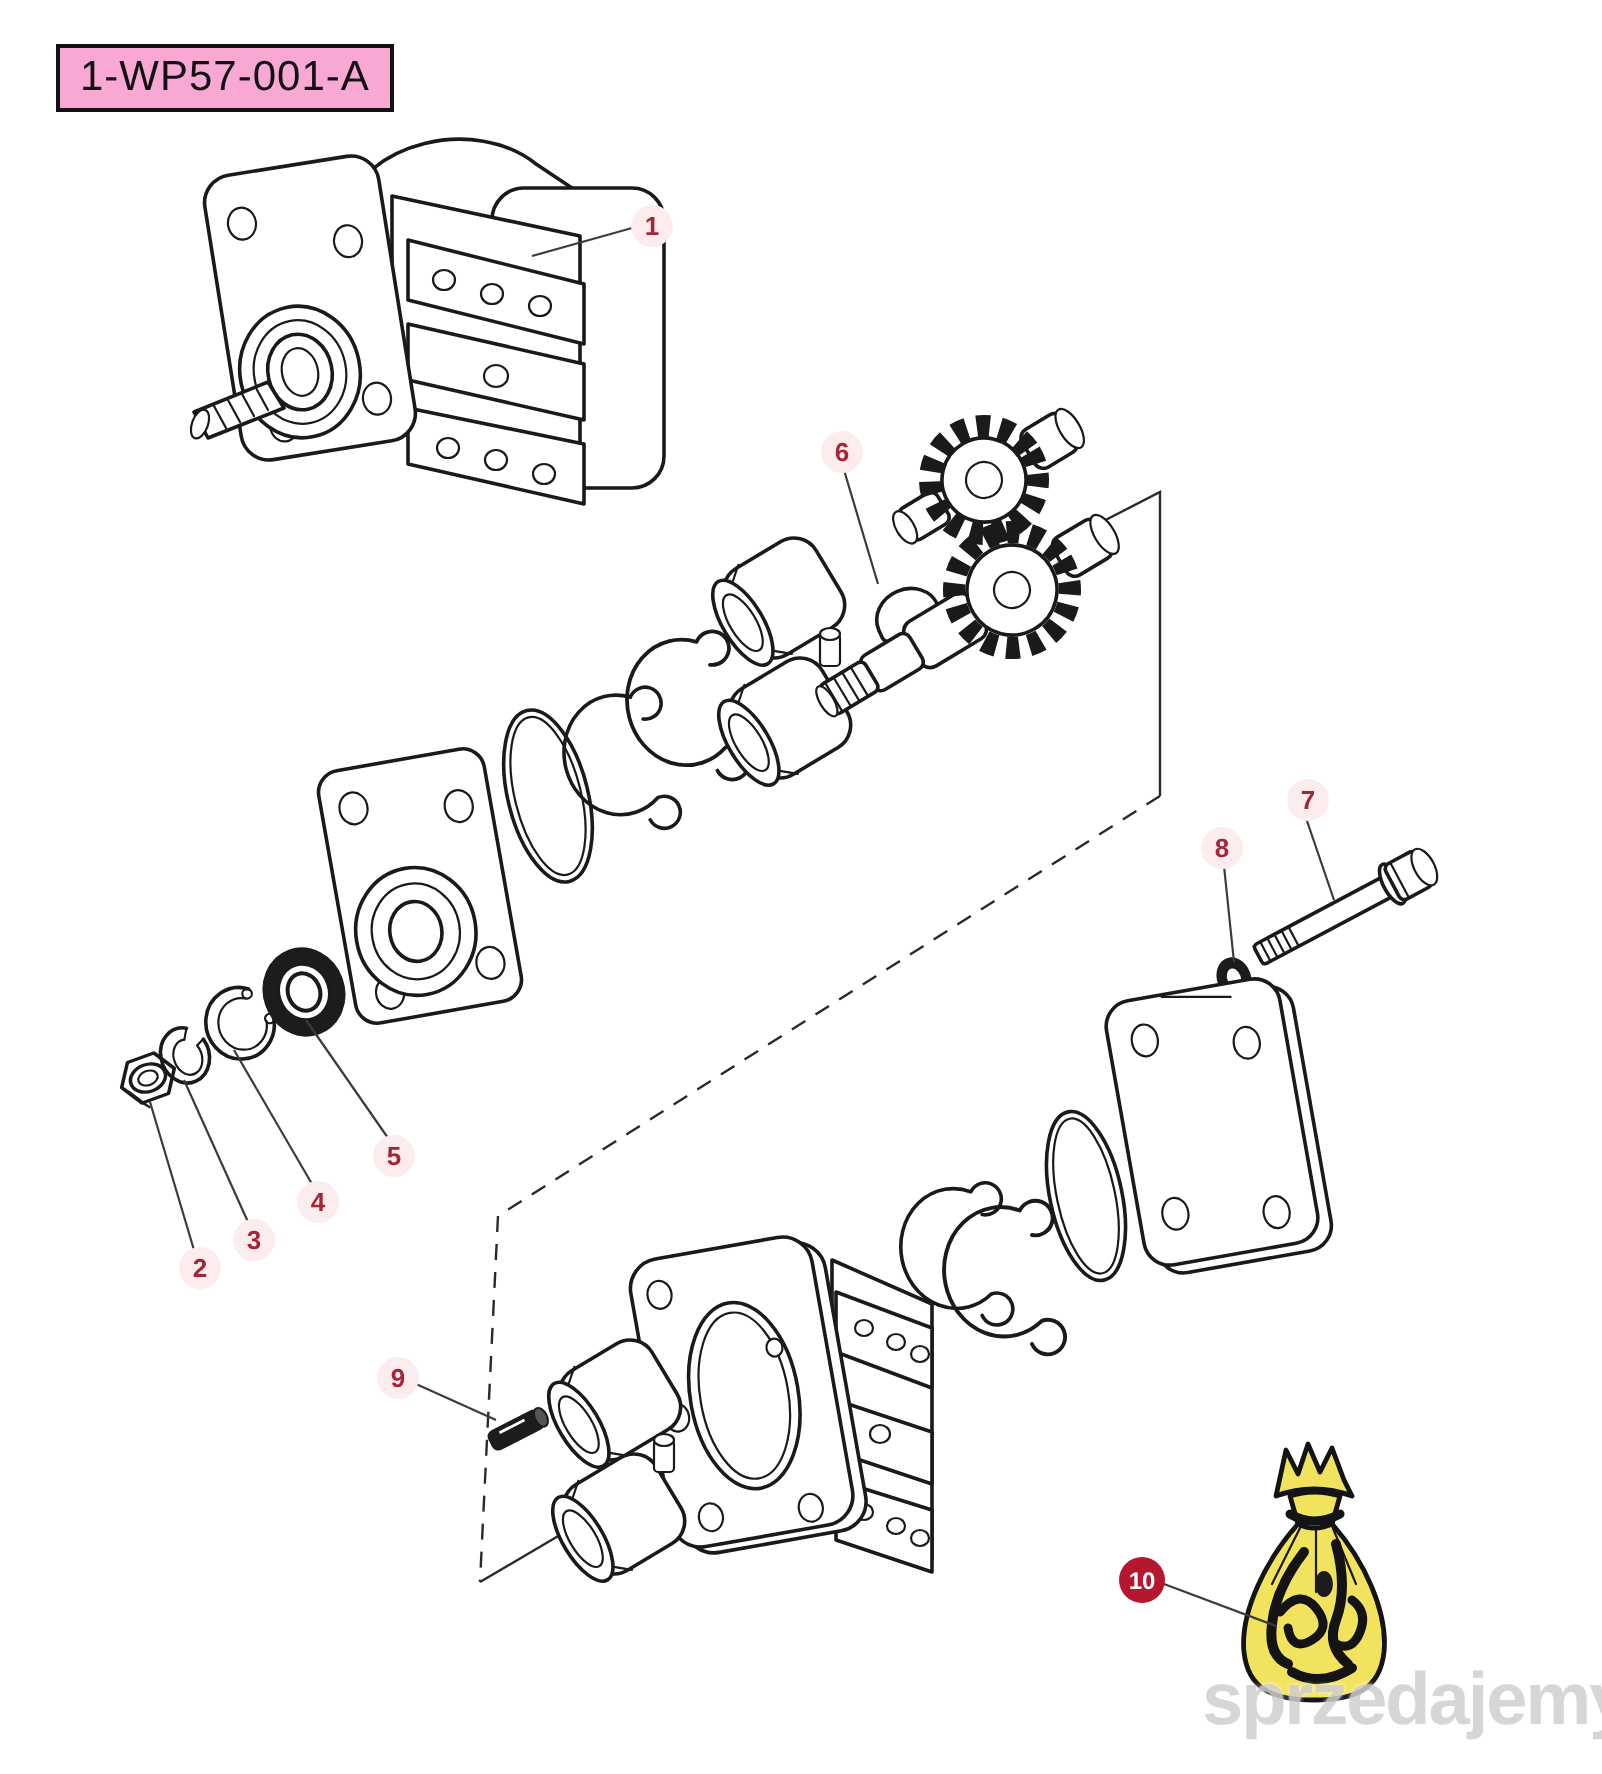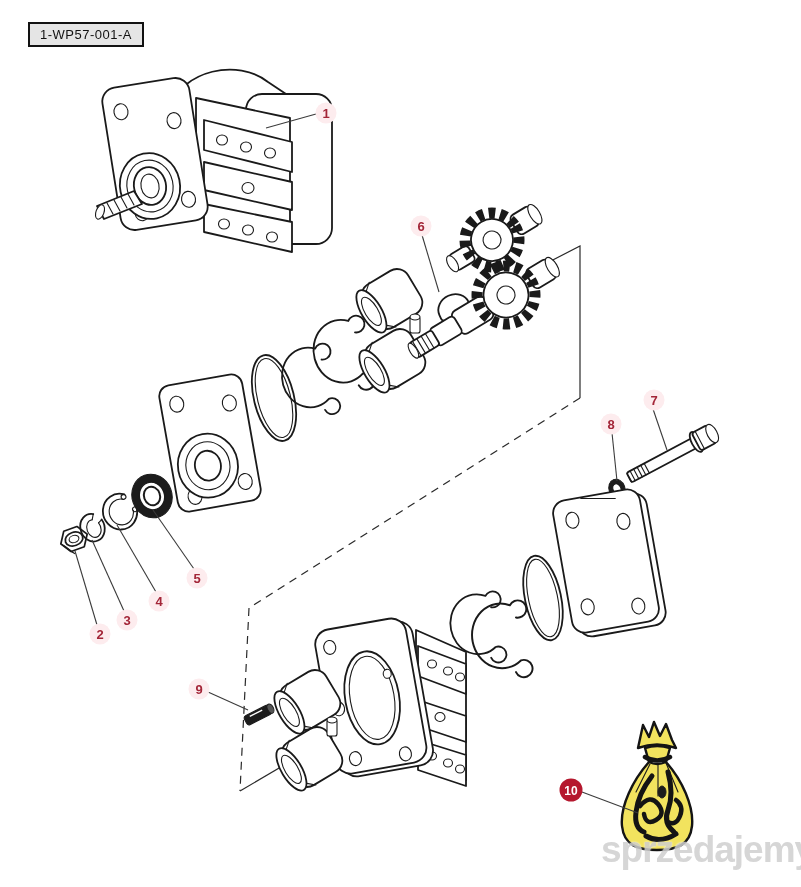--- a/index.html
+++ b/index.html
@@ -1,19 +1,19 @@
 <!DOCTYPE html>
 <html><head>
 <meta charset="utf-8">
 <style>
   html,body{margin:0;padding:0;background:#fff}
   body{width:801px;height:887px;position:relative;font-family:"Liberation Sans",sans-serif;overflow:hidden}
   .stage{position:absolute;left:0;top:0;width:801px;height:887px}
-  .part-label{position:absolute;left:28px;top:22px;border:2px solid #121212;background:#e5e5e5;
-    padding:3px 10px;font-size:13px;font-weight:400;color:#121212;letter-spacing:.5px}
+  .part-label{position:absolute;left:28px;top:22px;border:2px solid #121212;background:#f9a8d4;
+    padding:3px 10px;font-size:21px;font-weight:400;color:#121212;letter-spacing:.5px}
   .watermark{position:absolute;left:601px;top:829px;font-size:37px;font-weight:bold;
     color:#cfcfcf;opacity:.85;letter-spacing:-1px;white-space:nowrap;text-shadow:0 0 2px #ffffff}
   
   .ln{fill:none;stroke:#1a1a1a;stroke-width:1.8;stroke-linecap:round;stroke-linejoin:round}
   .lnw{fill:#fff;stroke:#1a1a1a;stroke-width:1.8;stroke-linejoin:round}
   .thin{stroke-width:1.1}
   .dk{fill:#1c1c1c;stroke:#1c1c1c;stroke-width:1}
   .axis{fill:none;stroke:#2a2a2a;stroke-width:1.2}
   .dash{fill:none;stroke:#2a2a2a;stroke-width:1.2;stroke-dasharray:8 6}
   .leader{stroke:#3b3b3b;stroke-width:1.1}

